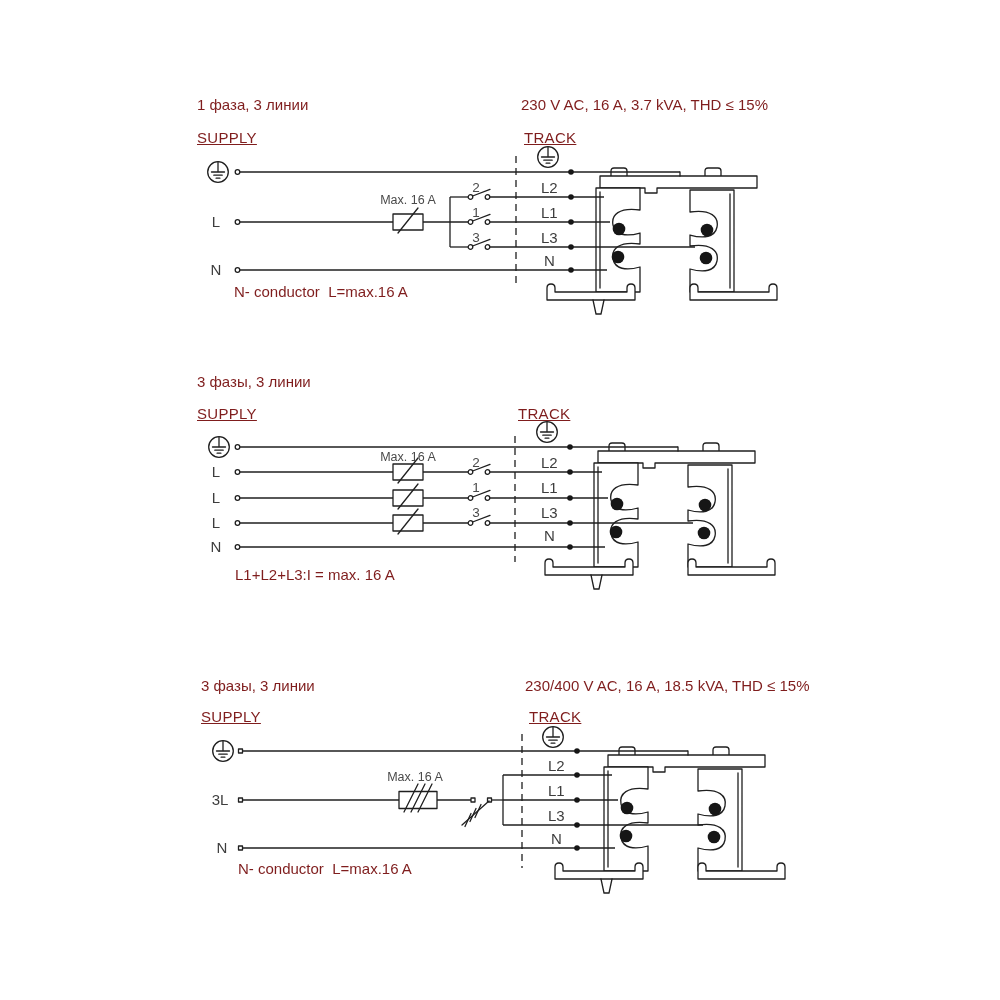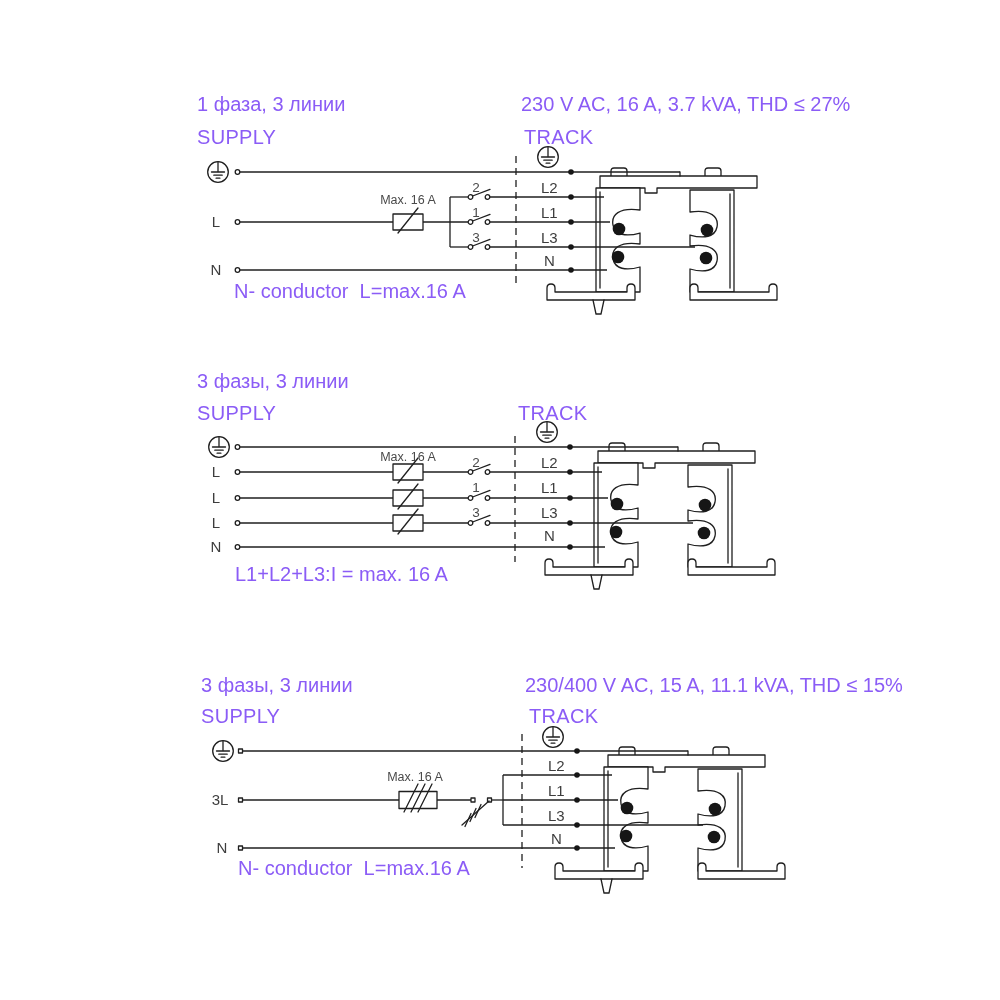--- a/index.html
+++ b/index.html
@@ -1,49 +1,49 @@
 <!DOCTYPE html>
 <html><head>
 <meta charset="utf-8">
 <style>
   html,body{margin:0;padding:0;background:#fff;}
   .page{position:relative;width:1000px;height:1000px;background:#ffffff;overflow:hidden;
         font-family:"Liberation Sans","DejaVu Sans",sans-serif;color:#3d3d3d;}
-  .txt{position:absolute;font-size:20px;line-height:17px;color:#8b5cf6;white-space:pre;}
-  .cap{letter-spacing:.3px;}
+  .txt{position:absolute;font-size:15px;line-height:17px;color:#7f1d1d;white-space:pre;}
+  .cap{letter-spacing:.3px;text-decoration:underline;}
   svg.canvas{position:absolute;left:0;top:0;width:1000px;height:1000px;}
   svg.canvas line,svg.canvas path,svg.canvas rect,svg.canvas polyline{vector-effect:non-scaling-stroke;}
   .wire{stroke:#1f1f1f;stroke-width:1.3;fill:none;}
   .dash{stroke:#1f1f1f;stroke-width:1.3;fill:none;stroke-dasharray:7 5;}
   .sym{stroke:#1f1f1f;stroke-width:1.3;fill:none;stroke-linecap:round;stroke-linejoin:round;}
   .symw{stroke:#1f1f1f;stroke-width:1.3;fill:#ffffff;stroke-linejoin:round;}
   .dot{fill:#161616;stroke:none;}
   .cond{fill:#161616;stroke:none;}
   text.lbl{font-family:"Liberation Sans","DejaVu Sans",sans-serif;font-size:15px;fill:#3d3d3d;}
   text.sm{font-family:"Liberation Sans","DejaVu Sans",sans-serif;font-size:12.5px;fill:#4a4a4a;}
   text.num{font-family:"Liberation Sans","DejaVu Sans",sans-serif;font-size:13.5px;fill:#4a4a4a;}
 </style>
 </head>
 <body>
 
 <div class="page">
 
   <div class="txt" style="left:197px;top:96px">1 фаза, 3 линии</div>
-  <div class="txt" style="left:521px;top:96px">230 V AC, 16 A, 3.7 kVA, THD ≤ 27%</div>
+  <div class="txt" style="left:521px;top:96px">230 V AC, 16 A, 3.7 kVA, THD ≤ 15%</div>
   <div class="txt cap" style="left:197px;top:129px">SUPPLY</div>
   <div class="txt cap" style="left:524px;top:129px">TRACK</div>
   <div class="txt" style="left:234px;top:283px">N- conductor  L=max.16 A</div>
 
   <div class="txt" style="left:197px;top:373px">3 фазы, 3 линии</div>
   <div class="txt cap" style="left:197px;top:405px">SUPPLY</div>
   <div class="txt cap" style="left:518px;top:405px">TRACK</div>
   <div class="txt" style="left:235px;top:566px">L1+L2+L3:I = max. 16 A</div>
 
   <div class="txt" style="left:201px;top:677px">3 фазы, 3 линии</div>
-  <div class="txt" style="left:525px;top:677px">230/400 V AC, 15 A, 11.1 kVA, THD ≤ 15%</div>
+  <div class="txt" style="left:525px;top:677px">230/400 V AC, 16 A, 18.5 kVA, THD ≤ 15%</div>
   <div class="txt cap" style="left:201px;top:708px">SUPPLY</div>
   <div class="txt cap" style="left:529px;top:708px">TRACK</div>
   <div class="txt" style="left:238px;top:860px">N- conductor  L=max.16 A</div>
 
   <svg class="canvas" viewBox="0 0 1000 1000">
     <defs>
 
       <g id="g-earth">
         <circle class="sym" cx="0" cy="0" r="10.3"></circle>
         <line class="sym" x1="0" y1="-9.5" x2="0" y2="-0.5"></line>

